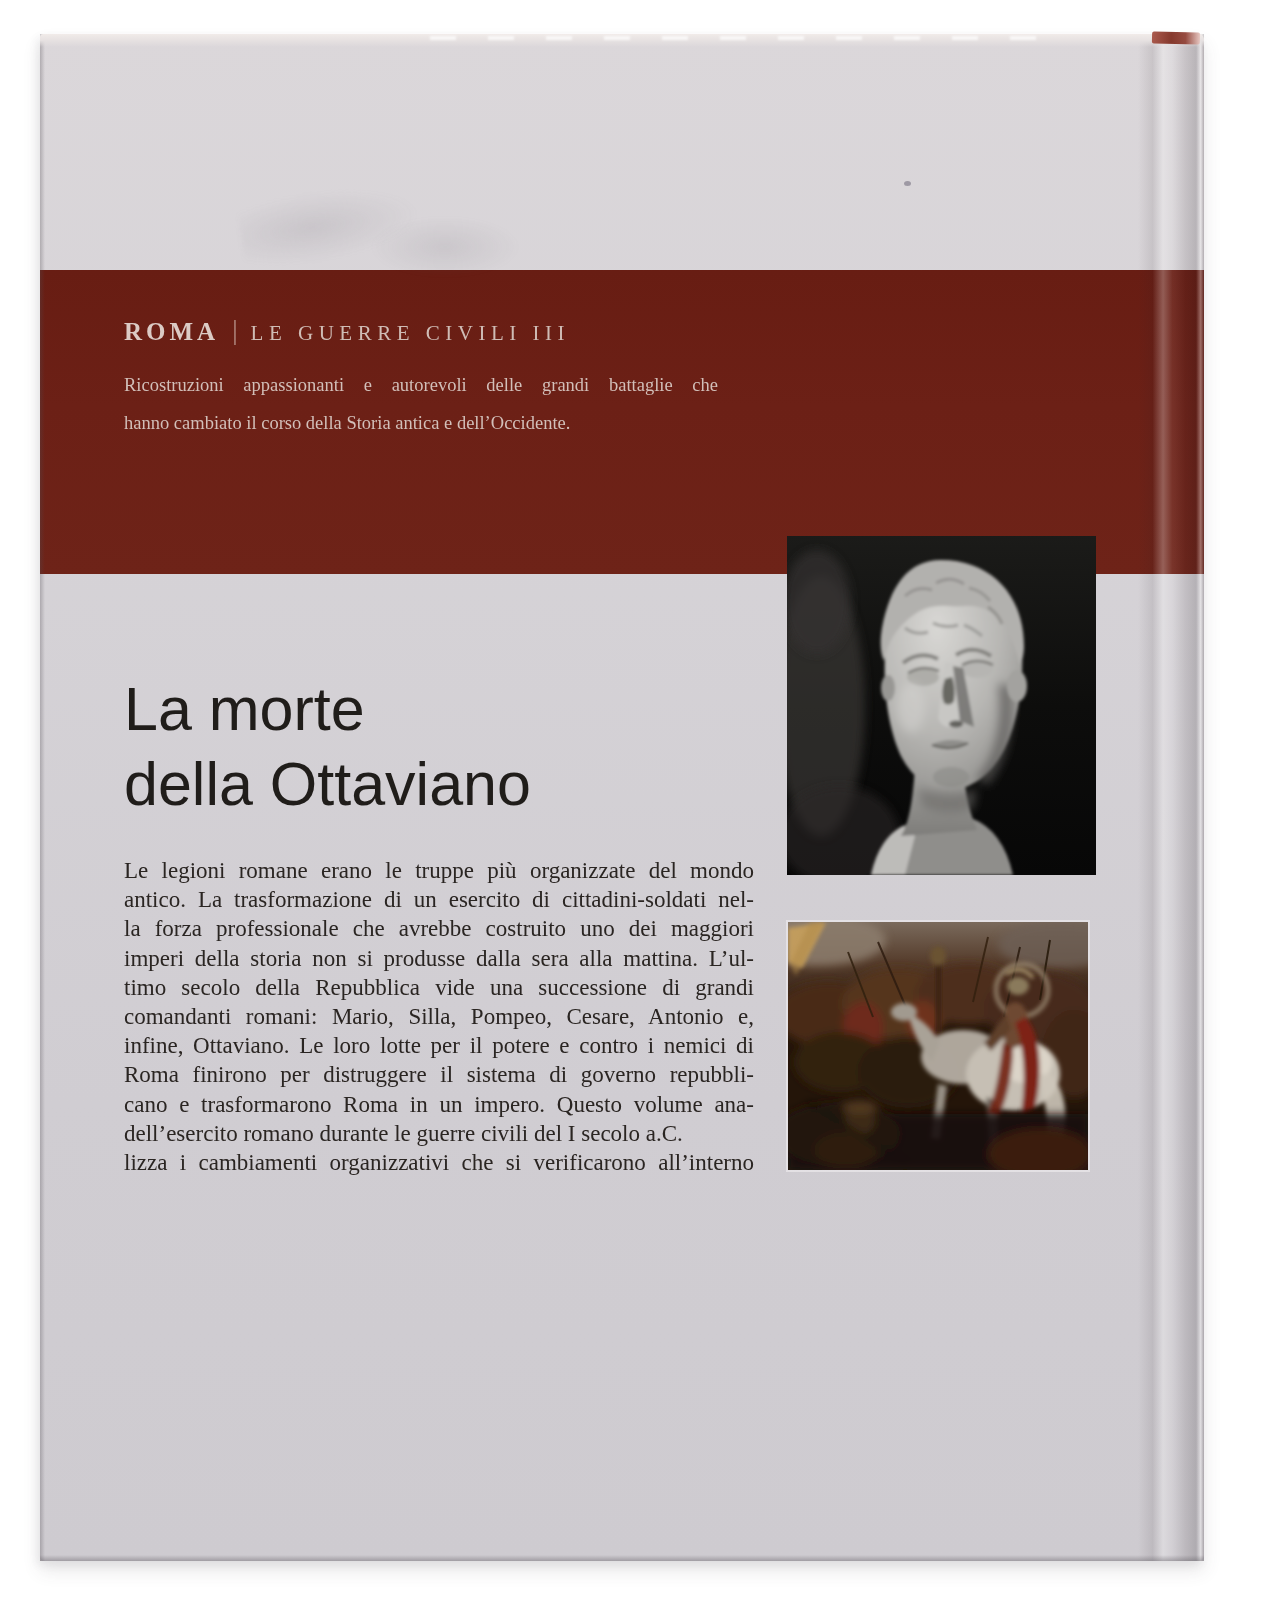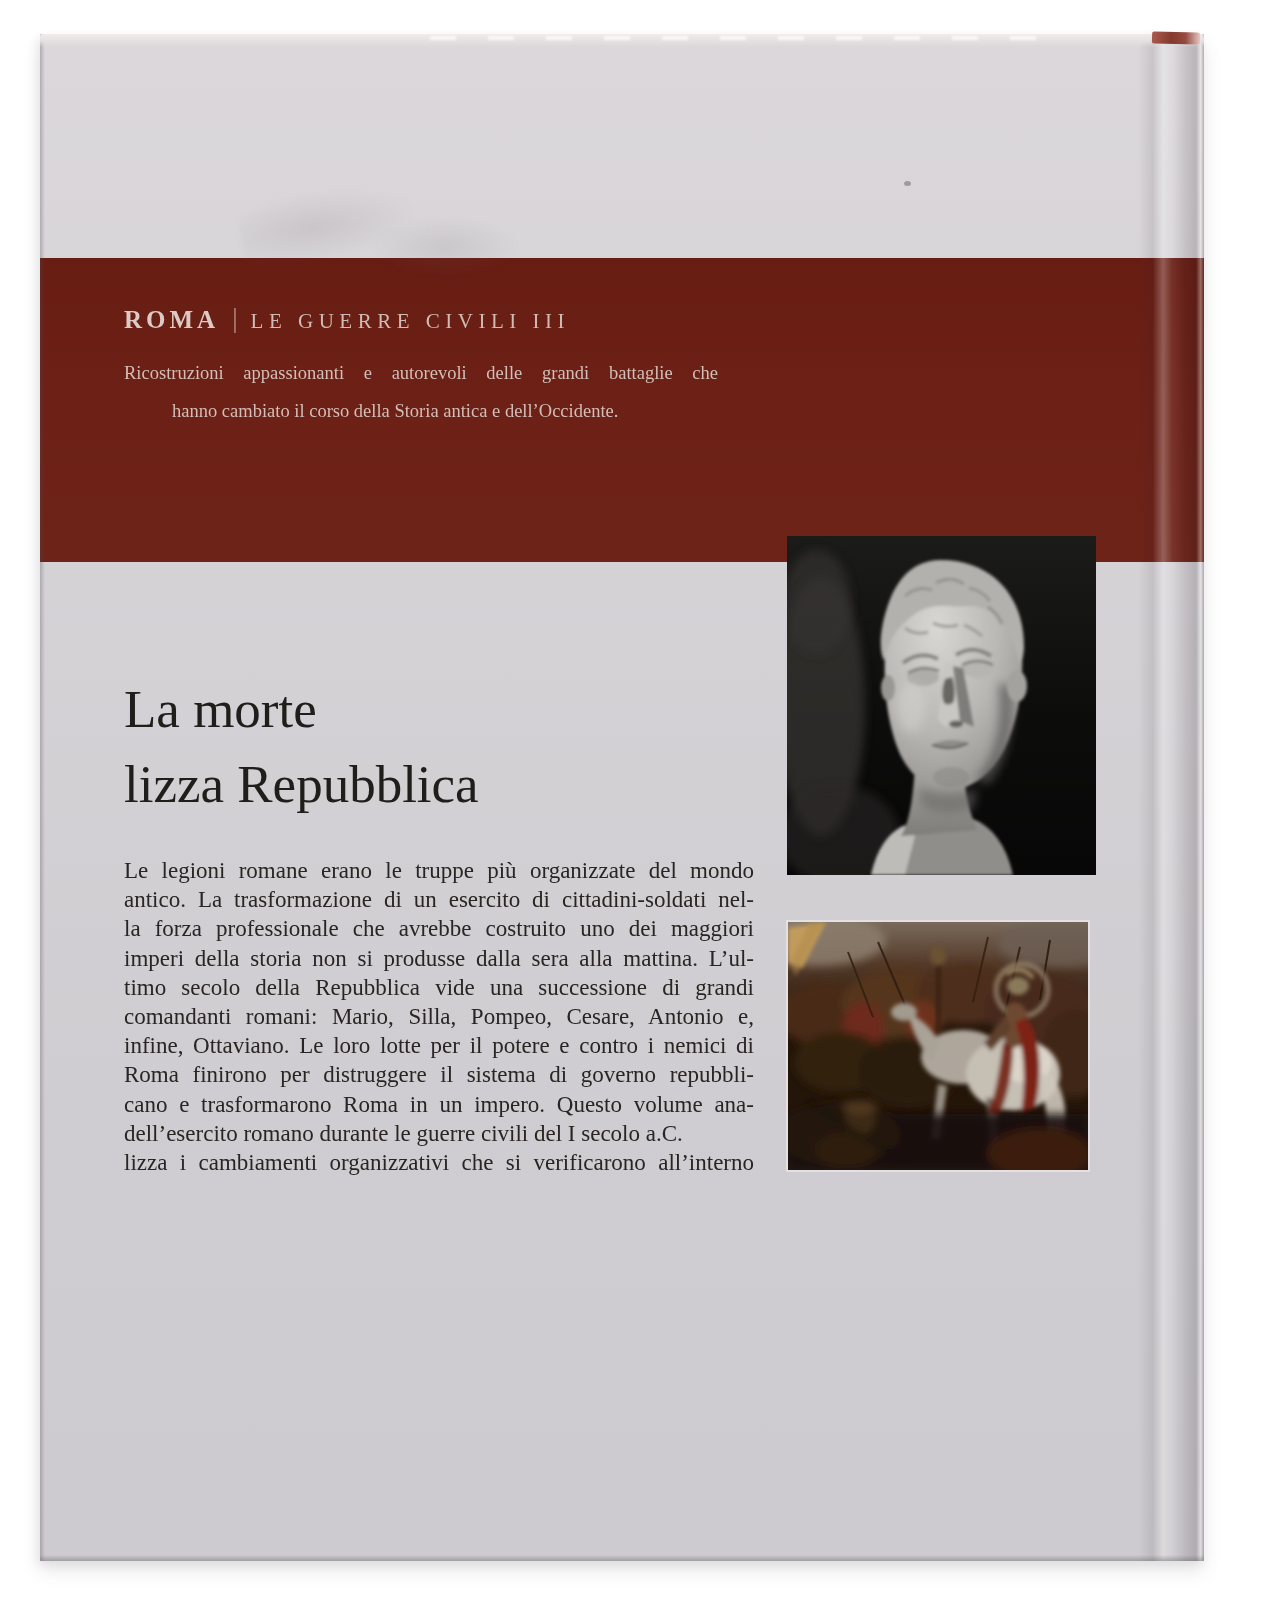--- a/index.html
+++ b/index.html
@@ -25,33 +25,33 @@
     filter:blur(1px);opacity:.8;}
   .corner-red{position:absolute;top:-2px;right:4px;width:48px;height:12px;z-index:8;
     background:linear-gradient(90deg,#a34a3c 0%,#7a2619 40%,#8d3a2e 70%,#e6c4be 100%);
     transform:rotate(1.4deg);border-radius:2px;opacity:.9;}
   .fold-overlay{position:absolute;top:0;bottom:0;left:1098px;width:66px;z-index:6;pointer-events:none;
     background:linear-gradient(90deg,
       rgba(0,0,0,0) 0%,rgba(42,32,38,.10) 22%,rgba(255,255,255,.28) 38%,
       rgba(255,255,255,.08) 52%,rgba(60,50,56,.12) 72%,rgba(32,26,32,.18) 88%,
       rgba(255,255,255,.35) 95%,rgba(72,62,68,.28) 100%);}
   .band{
-    position:absolute;left:0;top:224px;width:100%;height:304px;z-index:1;
+    position:absolute;left:0;top:236px;width:100%;height:304px;z-index:1;
     background:linear-gradient(180deg,#681d13 0%,#6c2016 45%,#6e2318 100%);
   }
   .band-header{position:absolute;left:84px;top:46px;white-space:nowrap;}
   .series{font-size:25px;font-weight:bold;letter-spacing:4px;color:#dccbc5;}
   .sep{font-size:27px;font-weight:400;color:#c8aba3;opacity:.8;margin:0 13px;position:relative;top:-1px;}
   .collection{font-size:21px;letter-spacing:5.5px;color:#cfbcb5;}
   .tagline{position:absolute;left:84px;top:96px;width:594px;color:#d2bfb9;
     font-size:18.5px;line-height:38px;}
   .tl{text-align:justify;text-align-last:justify;white-space:nowrap;overflow:hidden;}
-  .tl.last{text-align-last:left;margin-left:48px;}
+  .tl.last{text-align-last:left;}
   .title{position:absolute;left:84px;top:638px;z-index:2;
-    font-family:Liberation Serif, serif;font-size:53px;line-height:75px;color:#201d1a;}
+    font-family:Liberation Sans, sans-serif;font-size:61px;line-height:75px;color:#201d1a;}
   .blurb{position:absolute;left:84px;top:822px;width:630px;z-index:2;
     font-size:23px;line-height:29.2px;color:#2a2522;overflow:hidden;}
   .ln{text-align:justify;text-align-last:justify;white-space:nowrap;}
   .ln.last{text-align-last:left;}
   .figure{position:absolute;margin:0;padding:0;z-index:3;}
   .figure-bust{left:747px;top:502px;width:309px;height:339px;}
   .figure-painting{left:748px;top:888px;width:300px;height:248px;
     box-shadow:0 0 0 2px rgba(238,235,238,.65);}
   .figure svg{display:block;width:100%;height:100%;}
   .smudge{position:absolute;z-index:5;pointer-events:none;}
@@ -72,21 +72,21 @@
         <span class="series">ROMA</span><span class="sep">|</span><span class="collection">LE GUERRE CIVILI III</span>
       </div>
       <div class="tagline">
         <div class="tl">Ricostruzioni appassionanti e autorevoli delle grandi battaglie che</div>
         <div class="tl last">hanno cambiato il corso della Storia antica e dell’Occidente.</div>
       </div>
     </div>
 
     <div class="title">
       <div>La morte</div>
-      <div>lizza Repubblica</div>
+      <div>della Ottaviano</div>
     </div>
 
     <div class="blurb">
       <div class="ln">Le legioni romane erano le truppe più organizzate del mondo</div>
       <div class="ln">antico. La trasformazione di un esercito di cittadini-soldati nel-</div>
       <div class="ln">la forza professionale che avrebbe costruito uno dei maggiori</div>
       <div class="ln">imperi della storia non si produsse dalla sera alla mattina. L’ul-</div>
       <div class="ln">timo secolo della Repubblica vide una successione di grandi</div>
       <div class="ln">comandanti romani: Mario, Silla, Pompeo, Cesare, Antonio e,</div>
       <div class="ln">infine, Ottaviano. Le loro lotte per il potere e contro i nemici di</div>

